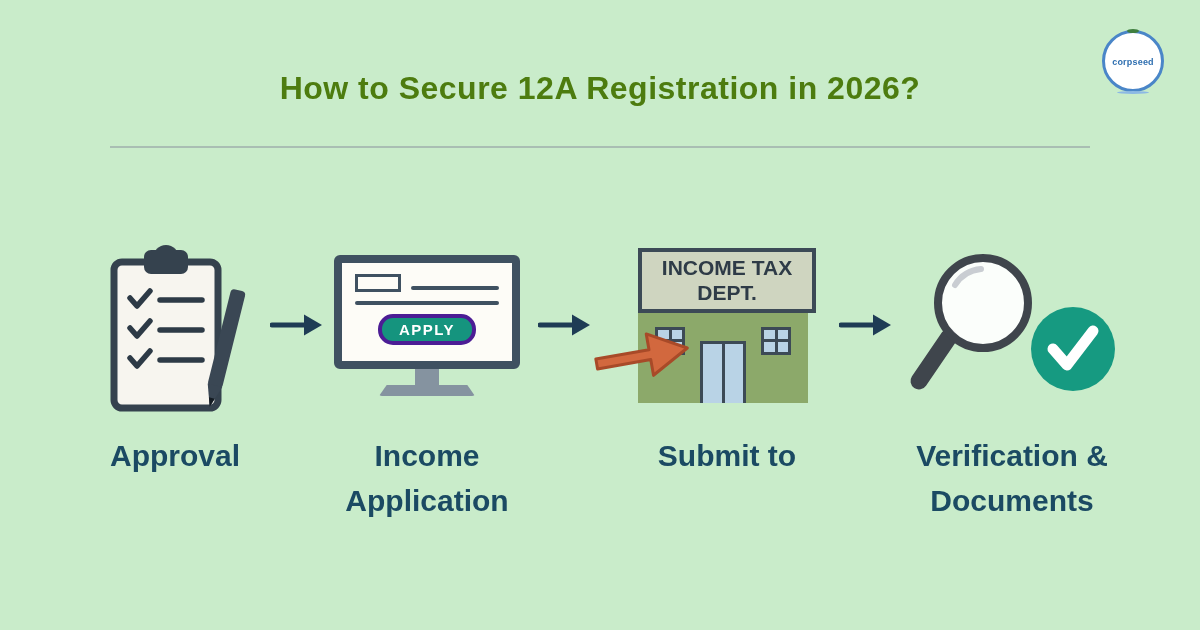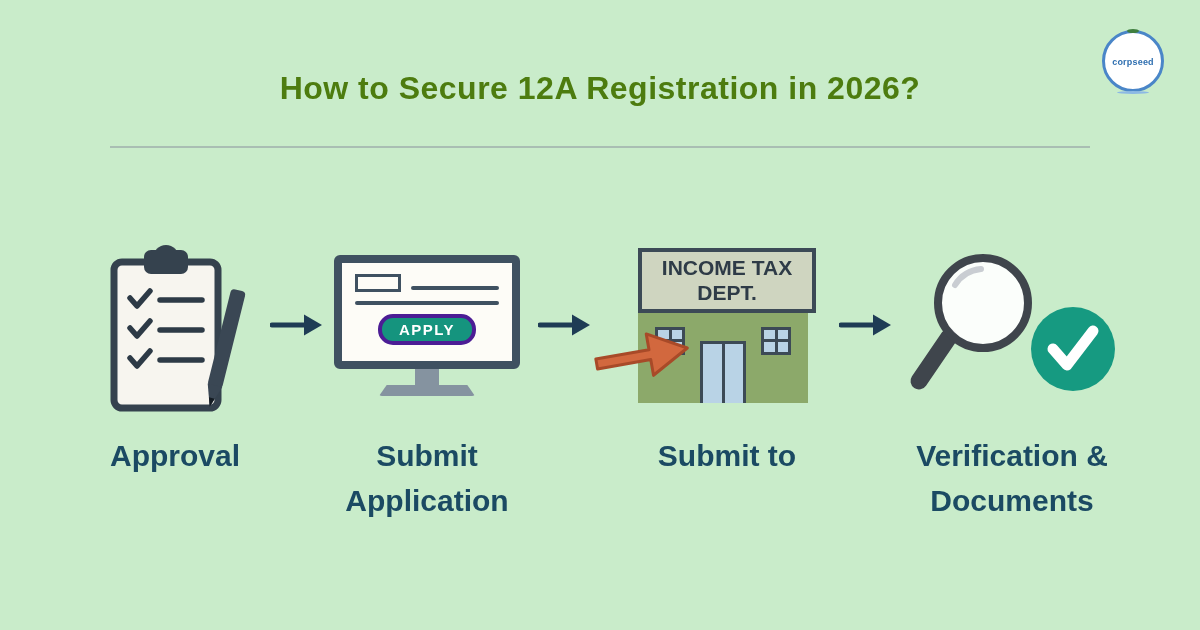--- a/index.html
+++ b/index.html
@@ -155,21 +155,21 @@
             <div class="line line-right"></div>
           </div>
           <div class="line line-full"></div>
           <div class="apply-btn">APPLY</div>
         </div>
         <div class="monitor-neck"></div>
         <div class="monitor-base"></div>
       </div>
     </div>
     <div class="label">
-      <div>Submit</div>
+      <div>Income</div>
       <div>Application</div>
     </div>
   </div>
 
   <div class="flow-arrow arrow-2">
     <svg width="54" height="26" viewBox="0 0 54 26">
       <line x1="2" y1="13" x2="36" y2="13" stroke="#1e3c55" stroke-width="5" stroke-linecap="round"></line>
       <polygon points="34,2.5 52,13 34,23.5" fill="#1e3c55"></polygon>
     </svg>
   </div>

